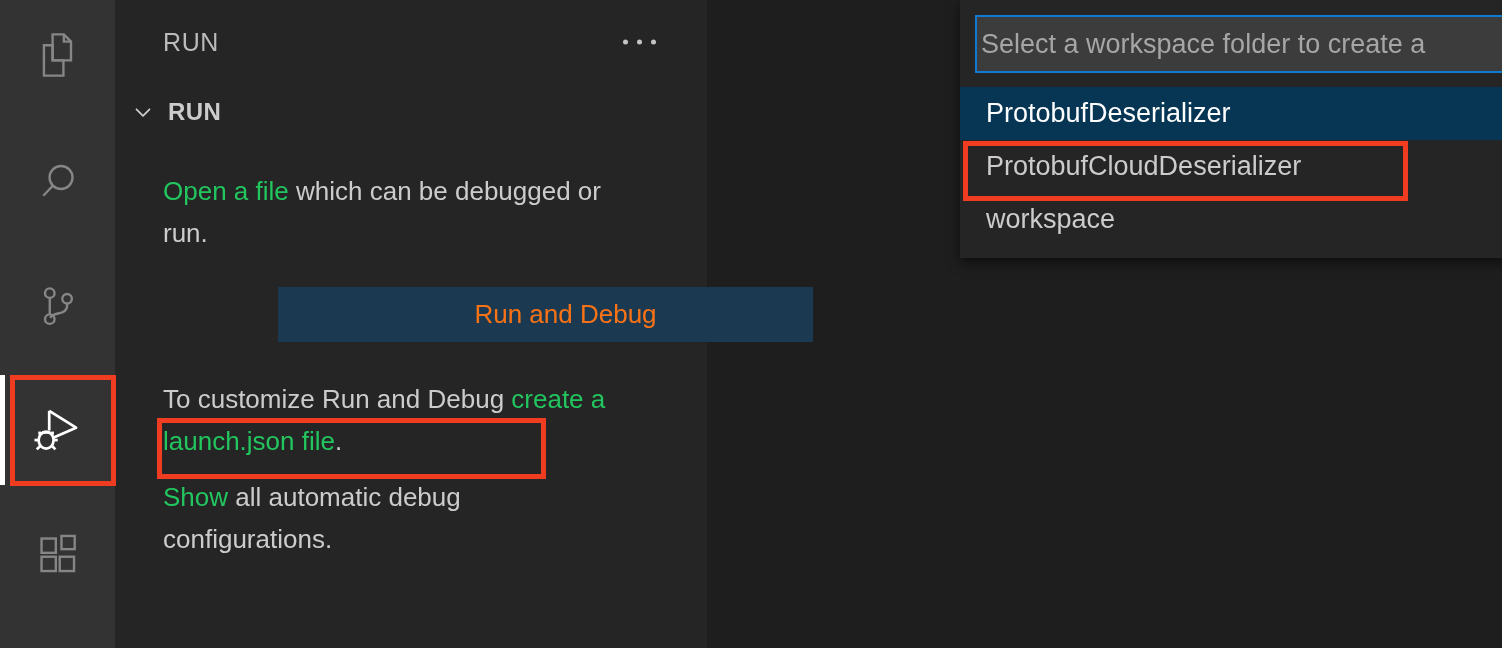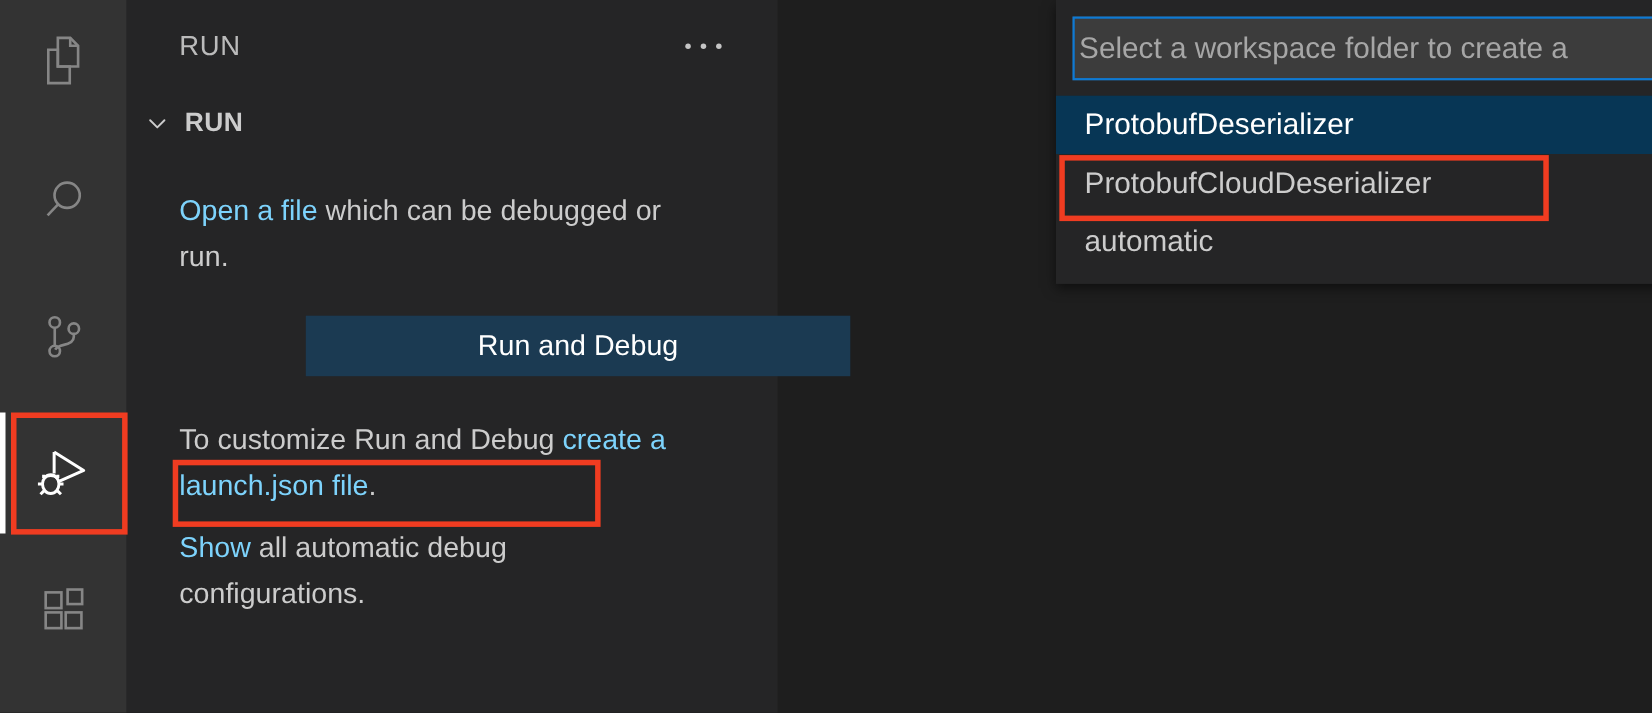--- a/index.html
+++ b/index.html
@@ -114,37 +114,38 @@
     width: 452px;
     color: #cccccc;
     font-size: 26px;
     line-height: 42px;
   }
   #welcome-open { top: 170px; }
   #welcome-customize { top: 378px; }
   #welcome-show { top: 476px; }
 
   .link {
-    color: #7dd3fc;
+    color: #22c55e;
     cursor: pointer;
   }
 
   #run-debug-button {
     position: absolute;
     left: 163px;
     top: 287px;
     width: 495px;
     height: 55px;
     background: #1b3a52;
-    color: #ffffff;
+    color: #f97316;
     font-size: 26px;
     display: flex;
     align-items: center;
     justify-content: center;
     cursor: default;
+    padding-left: 40px;
   }
 
   
   #editor-area {
     position: absolute;
     left: 707px; top: 0;
     width: 795px;
     height: 648px;
     background: #1e1e1e;
     z-index: 1;
@@ -327,20 +328,20 @@
     <input id="quick-pick-input" type="text" placeholder="Select a workspace folder to create a" style="">
   </div>
   <div id="quick-pick-list">
     <div class="quick-pick-item selected">
       <span>ProtobufDeserializer</span>
     </div>
     <div class="quick-pick-item">
       <span>ProtobufCloudDeserializer</span>
     </div>
     <div class="quick-pick-item">
-      <span>automatic</span>
+      <span>workspace</span>
     </div>
   </div>
 </div>
 
 <div class="annotation-box" id="anno-debug-icon"></div>
 <div class="annotation-box" id="anno-launch-json"></div>
 <div class="annotation-box" id="anno-quickpick-item"></div>
 
 </body></html>

